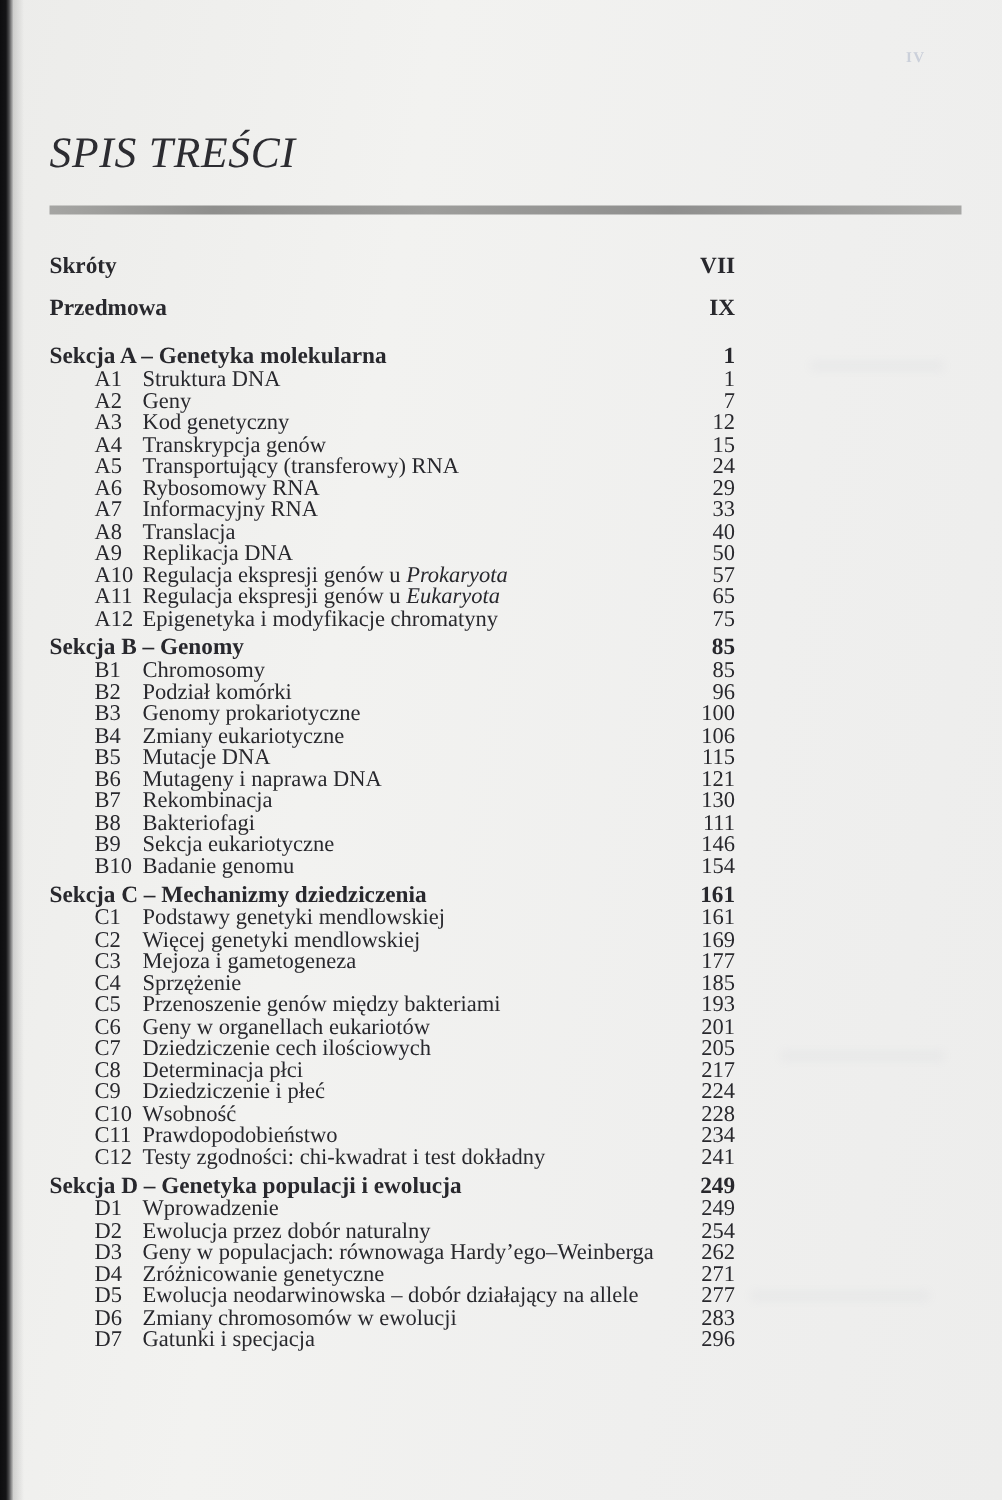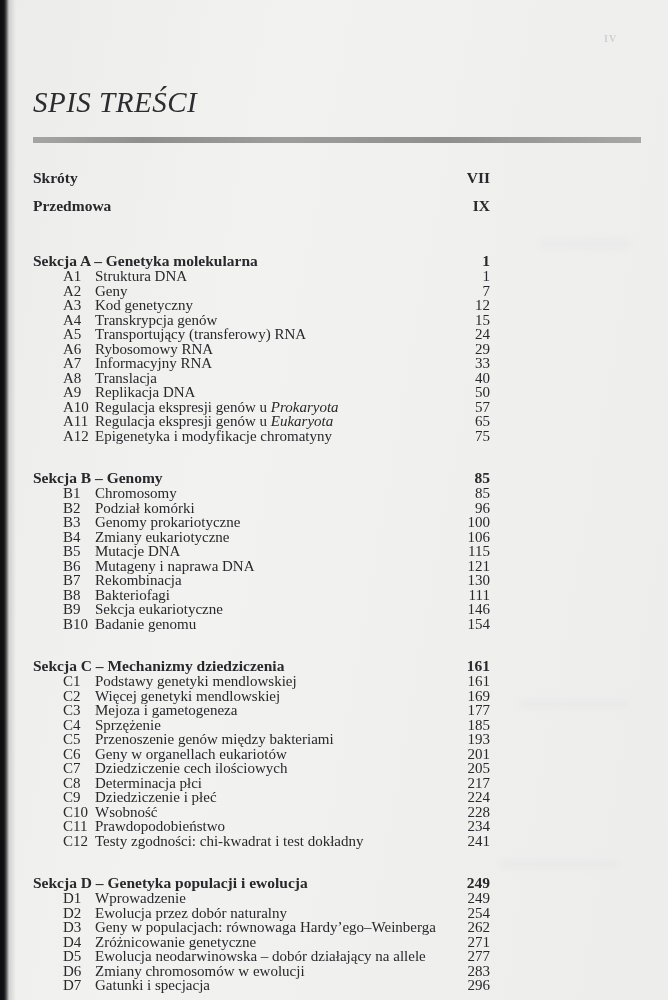--- a/index.html
+++ b/index.html
@@ -26,21 +26,21 @@
   }
   .rule {
     position:absolute; left:33px; top:137px; width:608px; height:6px;
     background:linear-gradient(90deg,#a5a5a3,#8f8f8d 18%,#9d9d9b 42%,#8f8f8e 68%,#a7a7a5 100%);
   }
   .toc { position:absolute; left:33px; top:170px; width:457px; }
   .front-row {
     display:flex; justify-content:space-between;
     font-weight:700; font-size:15.5px; line-height:16px; height:28px;
   }
-  .section { margin-top:27px; }
+  .section { margin-top:4px; }
   .section:first-of-type { margin-top:0; }
   .sec-head {
     display:flex; justify-content:space-between;
     font-weight:700; font-size:15.5px; line-height:16px;
   }
   .item { display:flex; font-size:15px; line-height:14.5px; height:14.5px; }
   .item .code { flex:none; width:32px; margin-left:30px; }
   .item .text { flex:1; min-width:0; white-space:nowrap; }
   .item .text em { }
   .pg { flex:none; text-align:right; min-width:26px; }

